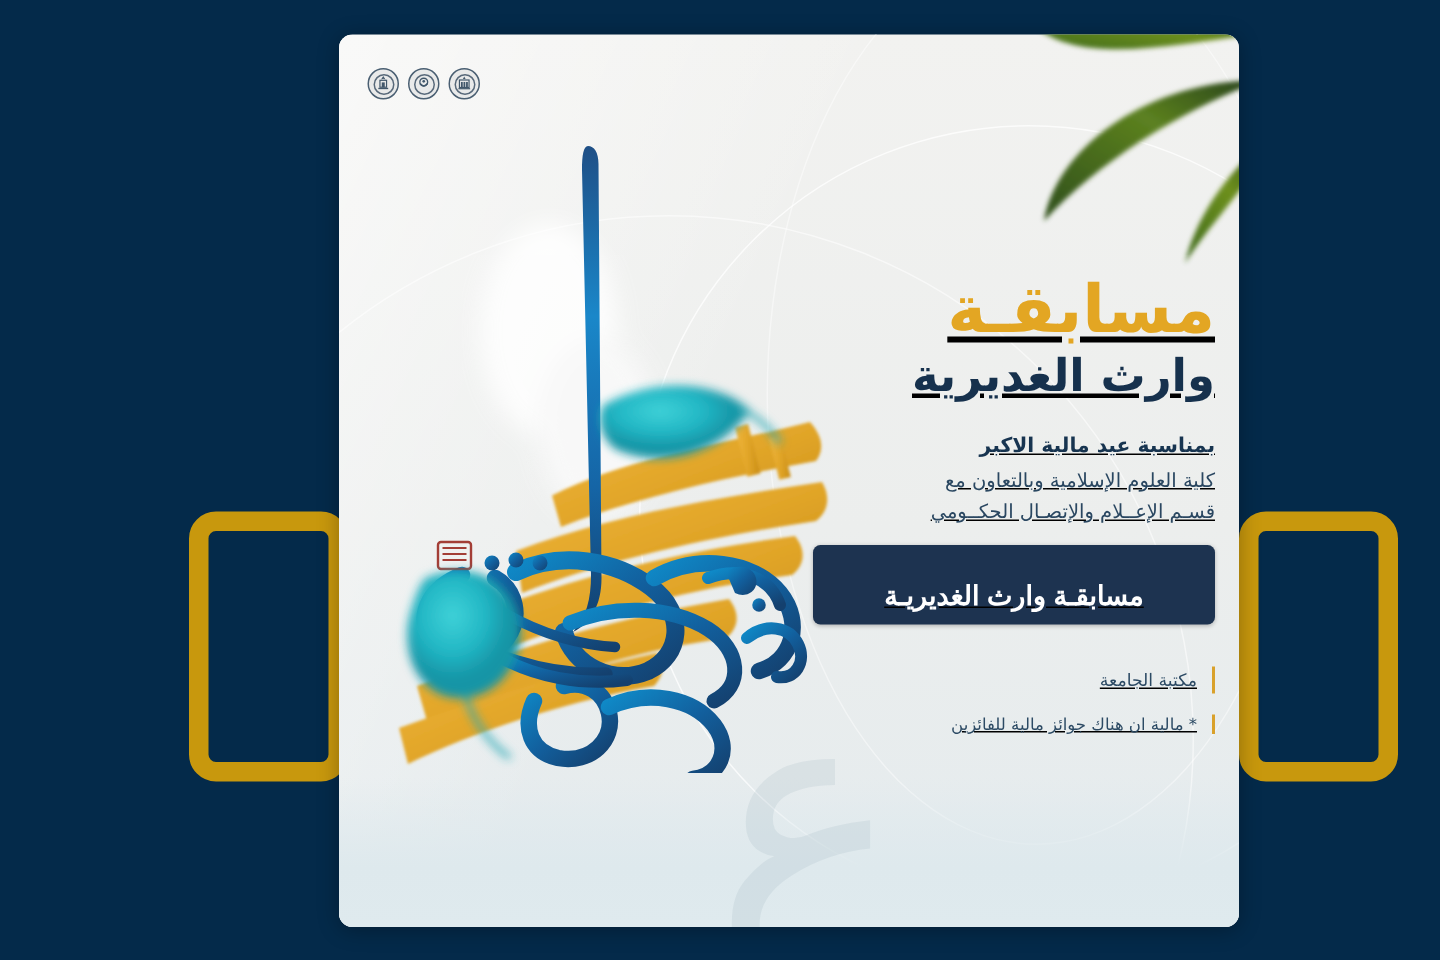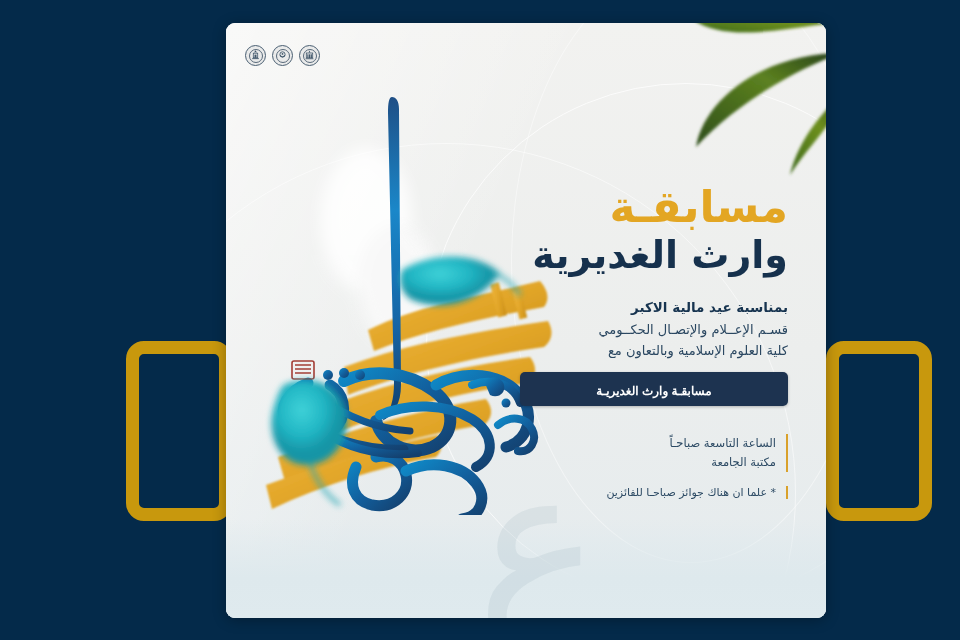--- a/index.html
+++ b/index.html
@@ -69,42 +69,42 @@
   .logo-emblem svg { position:relative; z-index:2; }
 
   
   .leaves { position:absolute; top:-28px; right:-18px; width:260px; height:185px; filter:blur(0.6px); }
 
   
   .calligraphy { position:absolute; left:22px; top:62px; width:330px; height:430px; }
 
   
   .content {
-    position:absolute; right:38px; top:160px; width:268px;
-    text-align:right; direction:rtl;
+    position:absolute; right:16px; top:160px; width:268px;
+    text-align:right; direction:rtl;text-decoration:underline;
   }
   .title-main {
     font-size:44px; font-weight:bold; color:#e3a623;
     letter-spacing:1px; line-height:1.1; margin-bottom:2px;
   }
   .title-sub {
-    font-size:38px; font-weight:bold; color:#16314d;
+    font-size:30px; font-weight:bold; color:#16314d;
     line-height:1.2; margin-bottom:18px;
   }
   .occasion {
     font-size:13.5px; font-weight:bold; color:#173450;
     line-height:1.5; margin-bottom:2px;
   }
   .desc-line { font-size:13px; color:#2a4761; line-height:1.62; }
 
   .cta-badge {
     margin-top:11px; display:block; width:100%;
     background:#1d3350; color:#ffffff;
-    font-size:12px; font-weight:bold; letter-spacing:.6px;
-    padding:12px 0 8px; border-radius:5px; border:none;
+    font-size:18px; font-weight:bold; letter-spacing:.6px;
+    padding:23px 0 8px; border-radius:5px; border:none;
     text-align:center; cursor:pointer;
     box-shadow:0 1px 3px rgba(0,0,0,.25);
   }
 
   .when-block {
     margin-top:28px; padding-right:10px;
     border-right:2.5px solid #d9a12b;
     font-size:11.5px; color:#2c4a64; line-height:1.62;
   }
   .note-block {
@@ -264,25 +264,24 @@
       <path d="M244 186 C256 192 266 200 272 210" stroke="#2aa9b6" stroke-width="3" fill="none"></path>
     </g>
   </svg>
 
   <div class="content">
 
     <div class="title-main">مسابقـة</div>
     <div class="title-sub">وارث الغديرية</div>
 
     <div class="occasion">بمناسبة عيد مالية الاكبر</div>
+    <div class="desc-line">كلية العلوم الإسلامية وبالتعاون مع</div>
     <div class="desc-line">قسـم الإعــلام والإتصـال الحكــومي</div>
-    <div class="desc-line">كلية العلوم الإسلامية وبالتعاون مع</div>
 
     <button class="cta-badge">مسابقـة وارث الغديريـة</button>
 
     <div class="when-block">
-      <div>الساعة التاسعة صباحـاً</div>
       <div>مكتبة الجامعة</div>
     </div>
 
-    <div class="note-block">* علما ان هناك جوائز صباحـا للفائزين</div>
+    <div class="note-block">* مالية ان هناك جوائز مالية للفائزين</div>
   </div>
 </div>
 
 </body></html>

